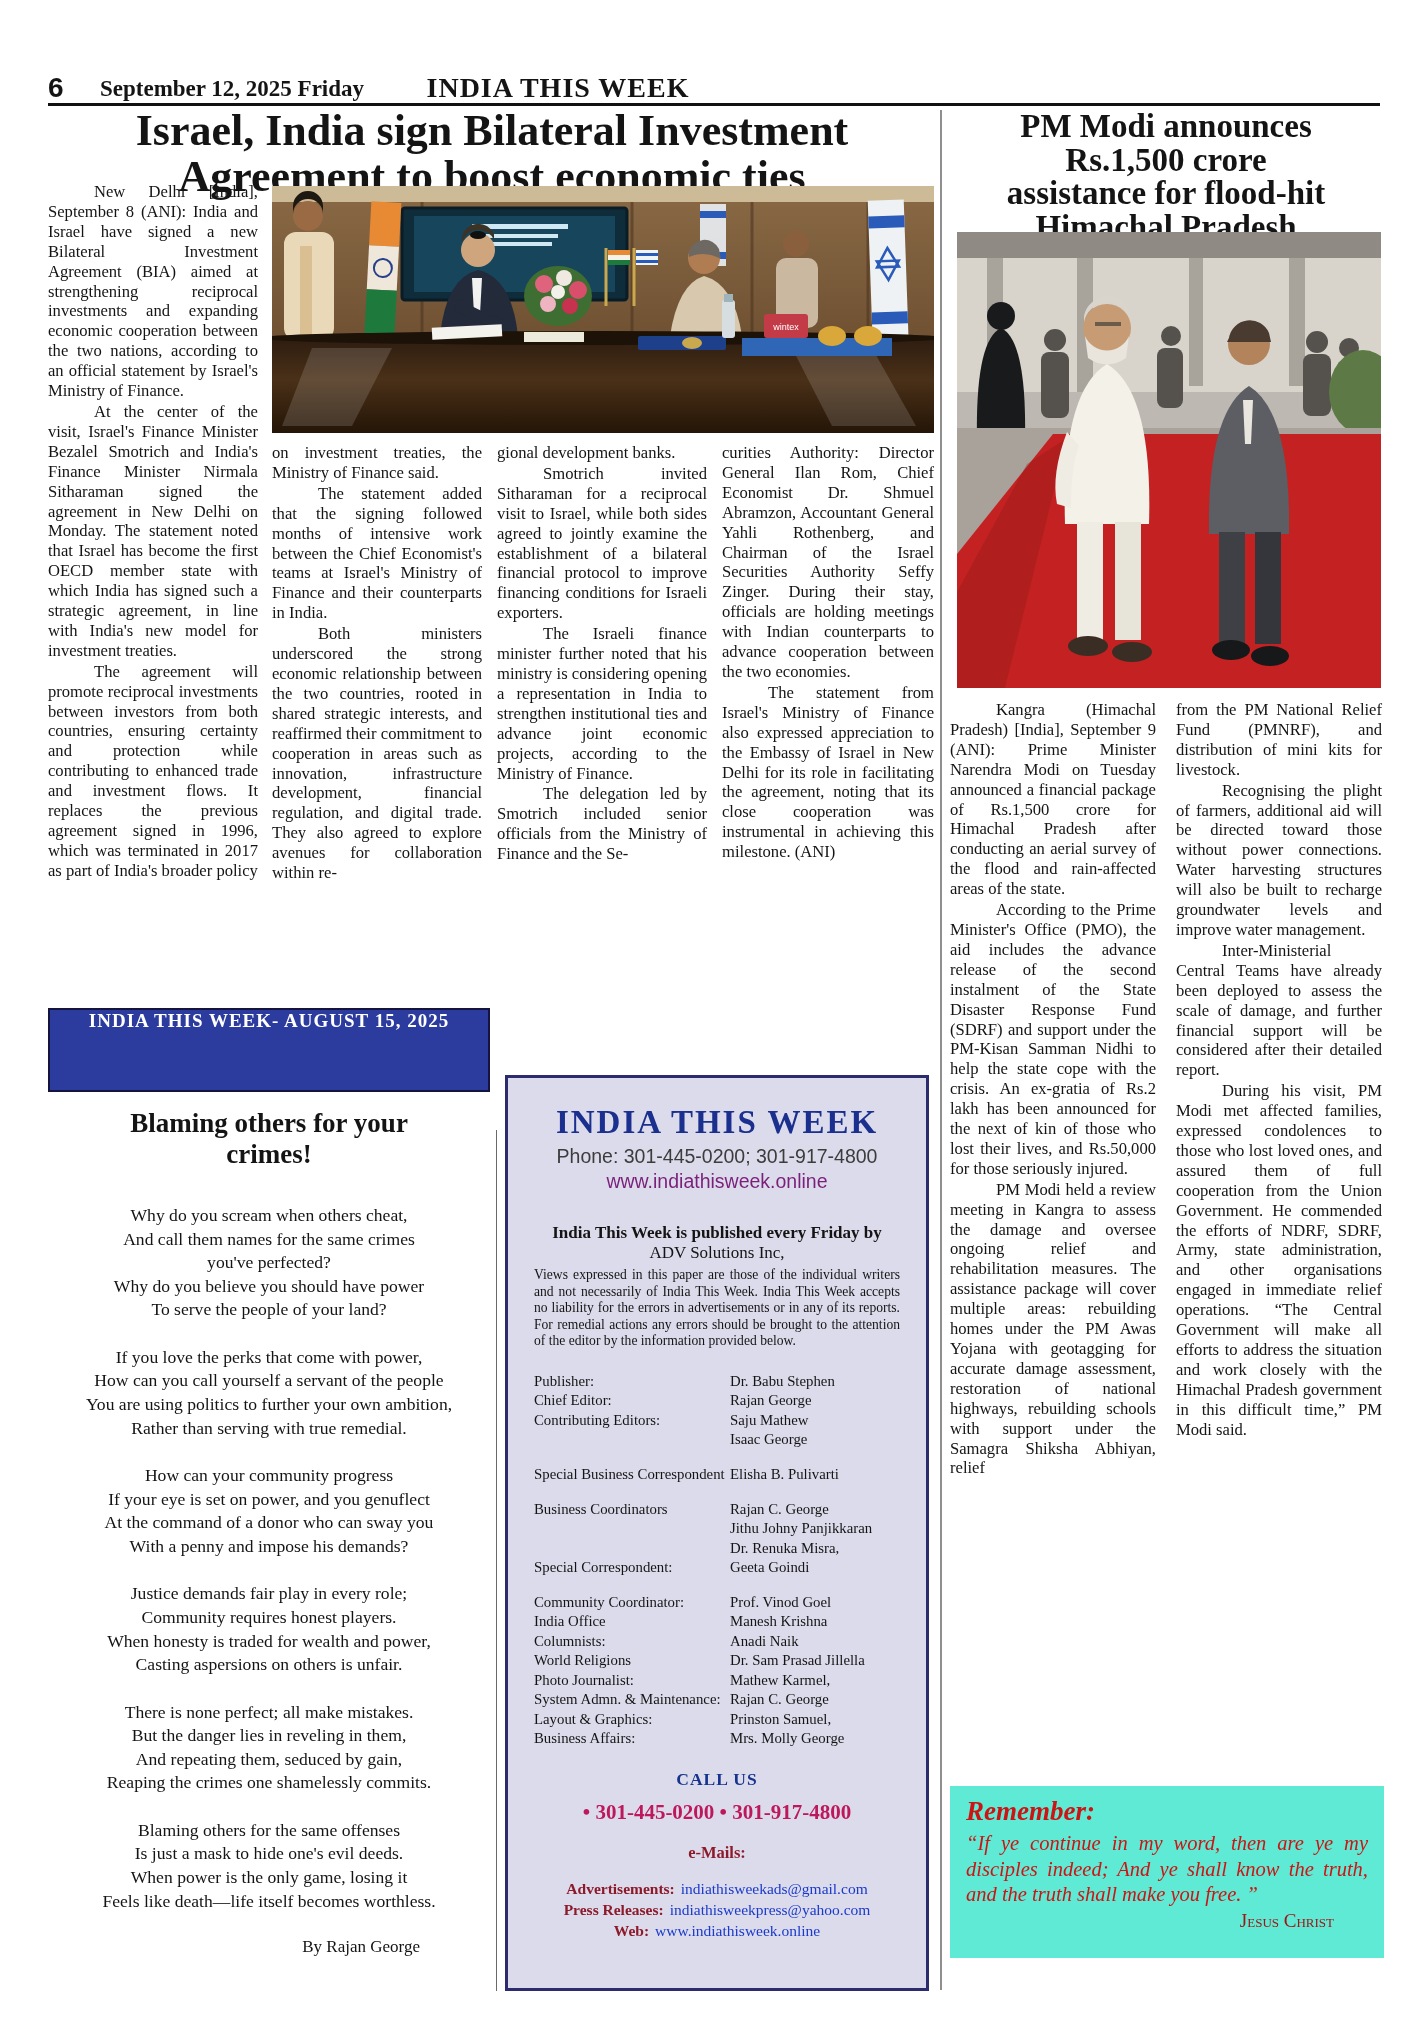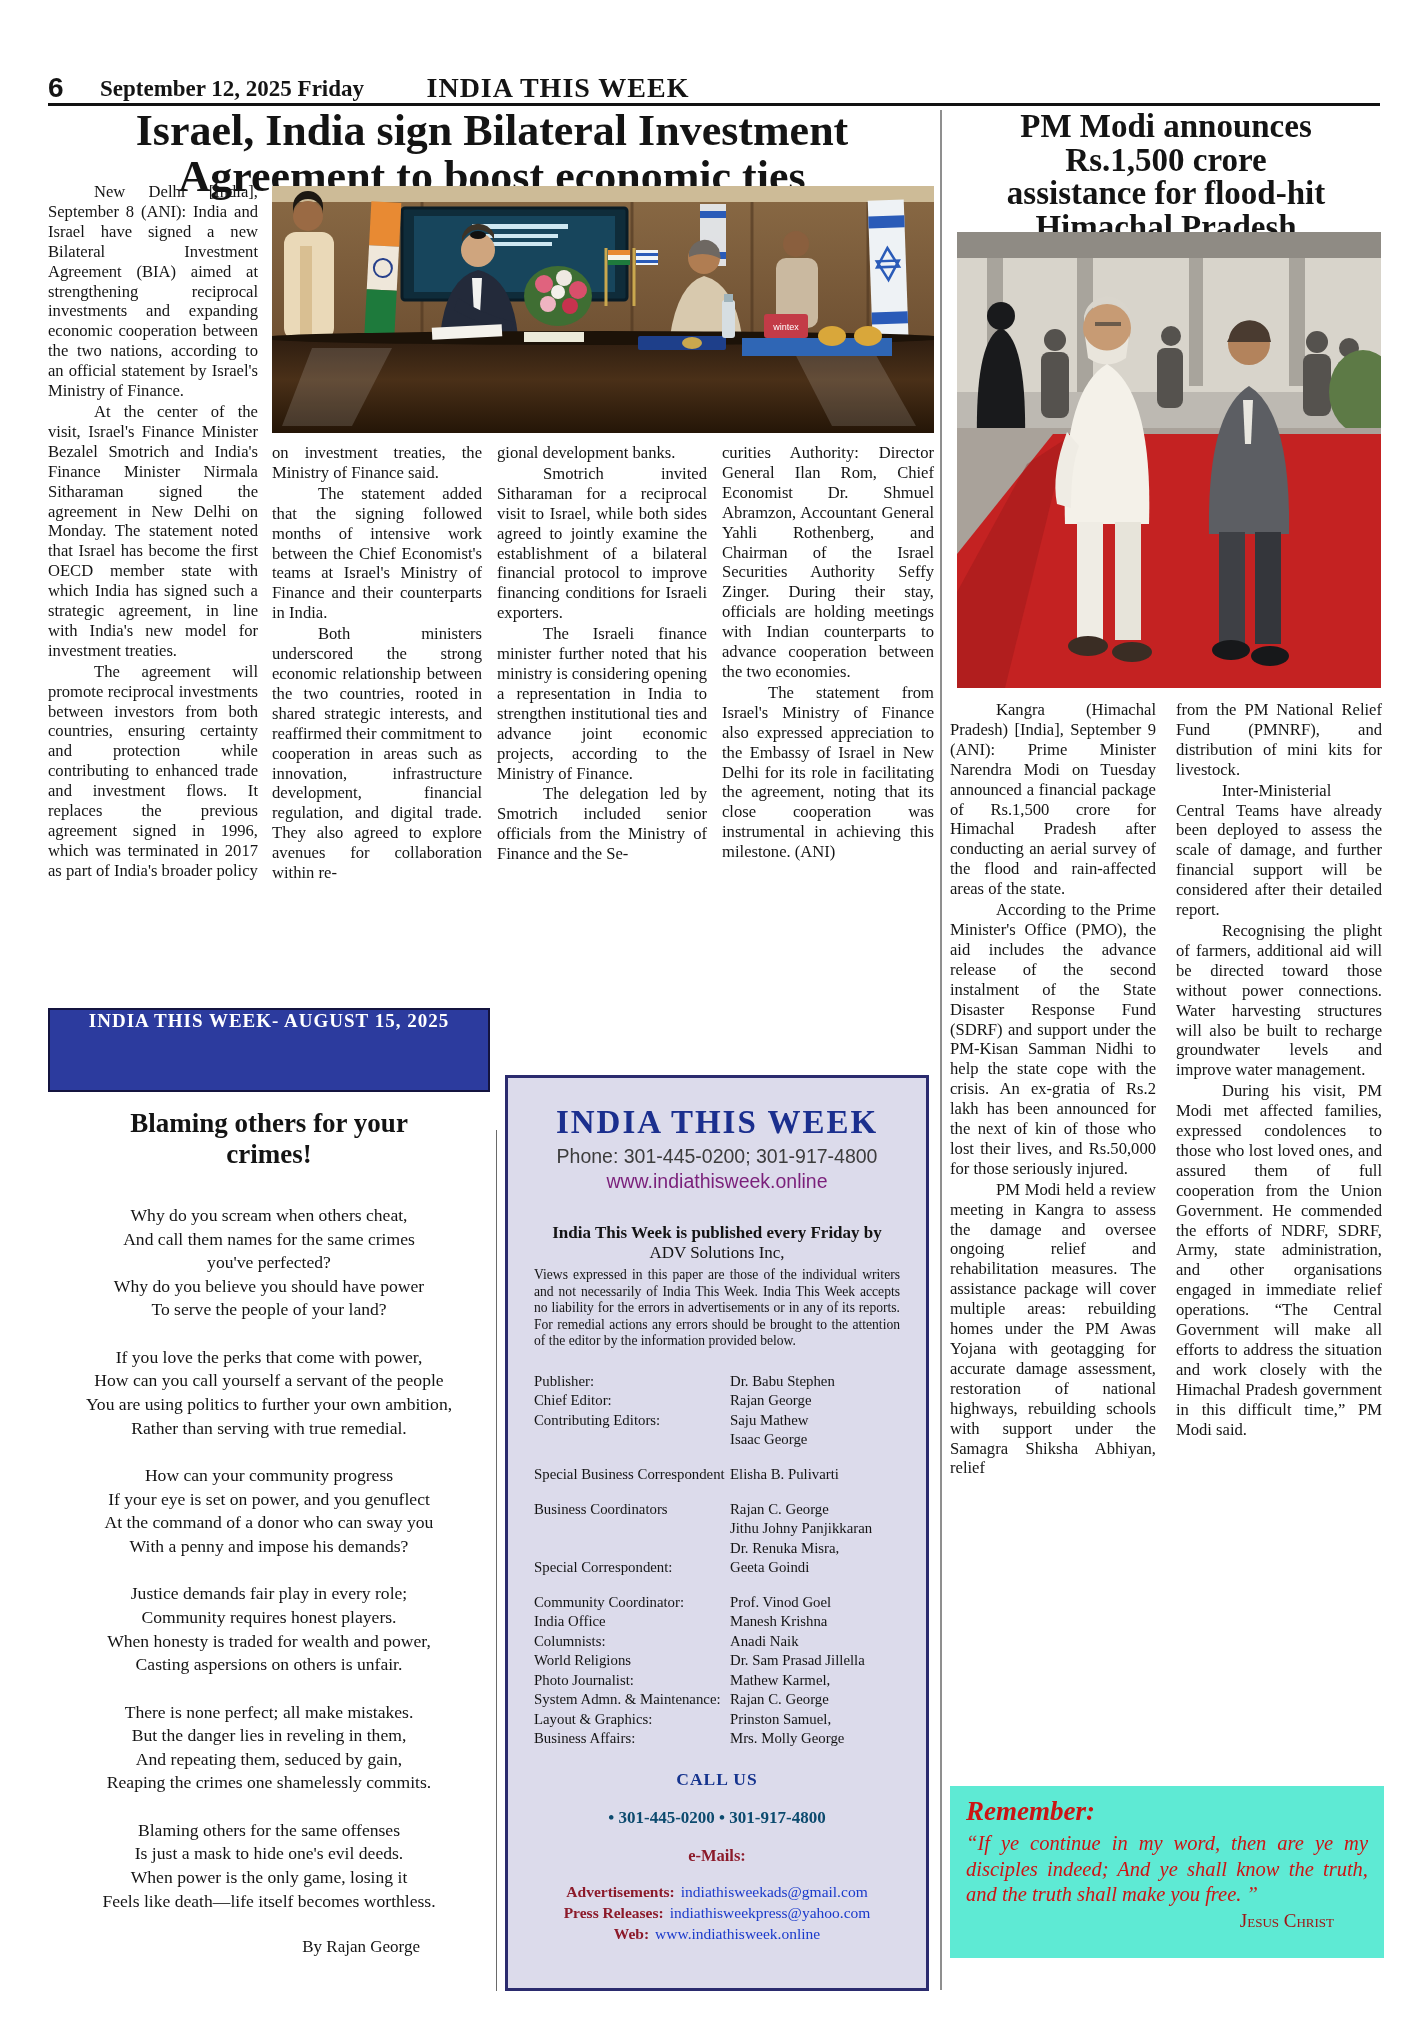--- a/index.html
+++ b/index.html
@@ -42,21 +42,21 @@
   #info-web{font-family:"Liberation Sans",sans-serif;font-size:19.5px;color:#7a1f7a;margin-top:2px;}
   #pub-line1{margin-top:30px;font-size:17px;font-weight:bold;}
   #pub-line2{font-size:17px;}
   #disclaimer{font-size:13.6px;line-height:1.22;text-align:justify;padding:4px 26px 0 26px;}
   #staff{margin-top:22px;padding:0 12px 0 26px;text-align:left;}
   .staff-row{display:flex;font-size:14.8px;line-height:1.32;}
   .staff-row .c0{width:196px;flex:none;}
   .staff-row .c1{flex:1;white-space:pre-line;}
   .staff-row:nth-child(4),.staff-row:nth-child(5),.staff-row:nth-child(7){margin-top:15px;}
   #call-us-label{margin-top:20px;font-size:17.5px;font-weight:bold;color:#16348e;letter-spacing:1px;}
-  #call-us-numbers{font-size:17px;font-weight:bold;color:#0c4a6e;margin-top:18px;}
+  #call-us-numbers{font-size:21px;font-weight:bold;color:#be185d;margin-top:10px;}
   #emails-label{margin-top:18px;font-size:16.5px;font-weight:bold;color:#8c1a2a;}
   #emails{margin-top:16px;}
   .email-row{font-size:15.5px;line-height:1.35;display:block;}
   .email-row .c0{display:inline;font-weight:bold;color:#8c1a2a;margin-right:6px;}
   .email-row .c1{display:inline;color:#1a3acb;}
   
   #remember{left:950px;top:1786px;width:434px;height:172px;background:#5eead4;box-sizing:border-box;
             padding:10px 16px 0 16px;}
   #remember-heading{color:#cc1414;font-size:27px;font-weight:bold;font-style:italic;}
   #remember-quote{color:#cc1414;font-size:20.5px;font-style:italic;line-height:1.25;text-align:justify;margin-top:4px;}
@@ -258,22 +258,22 @@
     </g>
   </svg>
 
   <div class="art-col" style="left:950px;top:700px;width:206px;">
       <p class="para">Kangra (Himachal Pradesh) [India], September 9 (ANI): Prime Minister Narendra Modi on Tuesday announced a financial package of Rs.1,500 crore for Himachal Pradesh after conducting an aerial survey of the flood and rain-affected areas of the state.</p>
       <p class="para">According to the Prime Minister's Office (PMO), the aid includes the advance release of the second instalment of the State Disaster Response Fund (SDRF) and support under the PM-Kisan Samman Nidhi to help the state cope with the crisis. An ex-gratia of Rs.2 lakh has been announced for the next of kin of those who lost their lives, and Rs.50,000 for those seriously injured.</p>
       <p class="para">PM Modi held a review meeting in Kangra to assess the damage and oversee ongoing relief and rehabilitation measures. The assistance package will cover multiple areas: rebuilding homes under the PM Awas Yojana with geotagging for accurate damage assessment, restoration of national highways, rebuilding schools with support under the Samagra Shiksha Abhiyan, relief</p>
     </div>
   <div class="art-col cont" style="left:1176px;top:700px;width:206px;">
       <p class="para">from the PM National Relief Fund (PMNRF), and distribution of mini kits for livestock.</p>
+      <p class="para">Recognising the plight of farmers, additional aid will be directed toward those without power connections. Water harvesting structures will also be built to recharge groundwater levels and improve water management.</p>
       <p class="para">Inter-Ministerial Central Teams have already been deployed to assess the scale of damage, and further financial support will be considered after their detailed report.</p>
-      <p class="para">Recognising the plight of farmers, additional aid will be directed toward those without power connections. Water harvesting structures will also be built to recharge groundwater levels and improve water management.</p>
       <p class="para">During his visit, PM Modi met affected families, expressed condolences to those who lost loved ones, and assured them of full cooperation from the Union Government. He commended the efforts of NDRF, SDRF, Army, state administration, and other organisations engaged in immediate relief operations. “The Central Government will make all efforts to address the situation and work closely with the Himachal Pradesh government in this difficult time,” PM Modi said.</p>
     </div>
 
   <div class="abs" id="poetic-banner">
     <div class="sub">INDIA THIS WEEK- AUGUST 15, 2025</div>
   </div>
   <div class="abs" id="poem">
     <div id="poem-title">Blaming others for your
 crimes!</div>
     <div>

